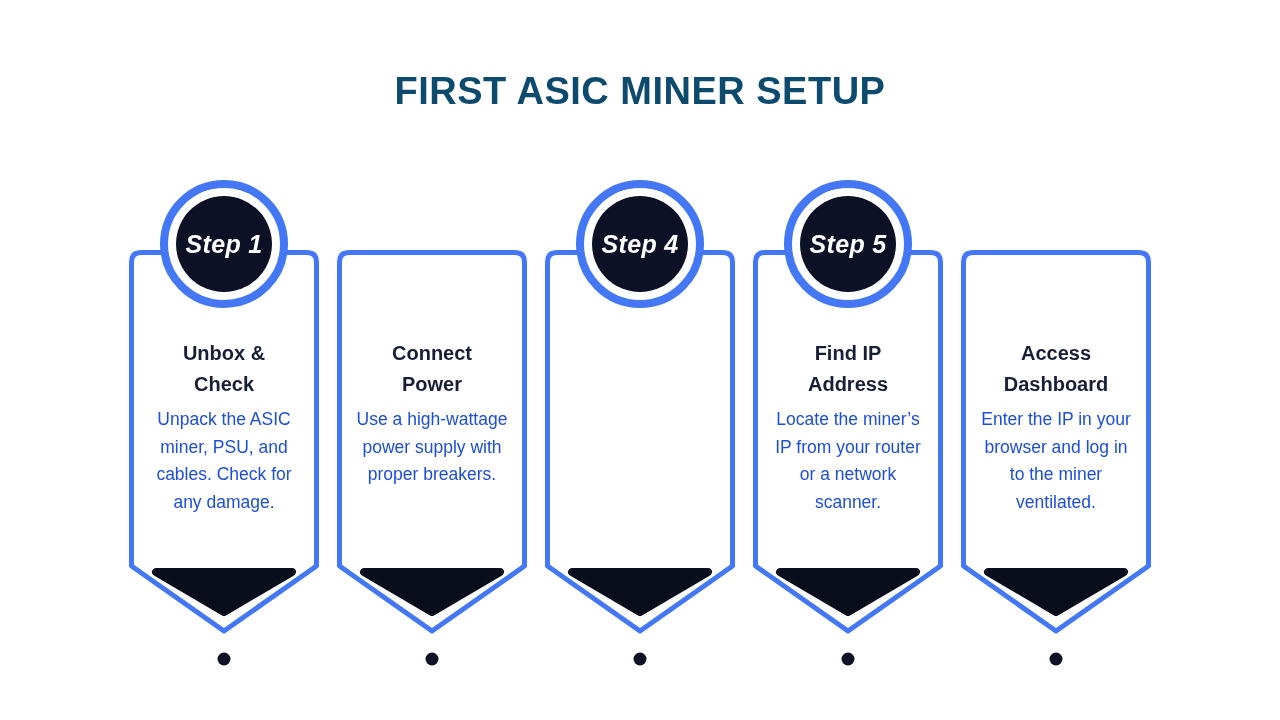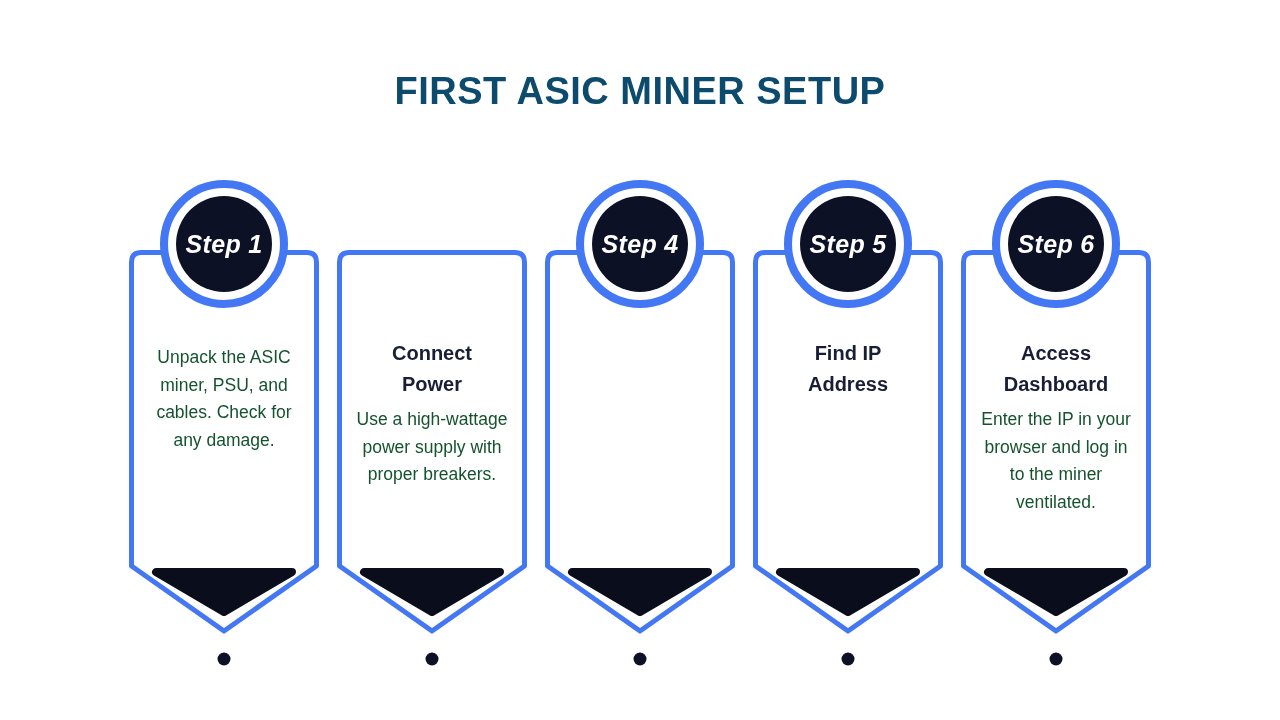--- a/index.html
+++ b/index.html
@@ -99,21 +99,21 @@
     line-height: 31px;
     font-weight: 700;
     color: #181E36;
   }
   .card-desc {
     margin: 6px auto 0;
     max-width: 156px;
     font-size: 17.5px;
     line-height: 27.5px;
     font-weight: 400;
-    color: #14532d;
+    color: #1d4ed8;
   }
   .outline-path {
     fill: #ffffff;
     stroke: #4377F3;
     stroke-width: 5;
     stroke-linejoin: round;
   }
   .triangle-path {
     fill: #0A0D1C;
     stroke: #0A0D1C;
@@ -138,20 +138,21 @@
     <div class="card">
       <svg class="pennant" width="190" height="425" viewBox="0 0 190 425">
         <path class="outline-path" d="M 12 2.5 L 178 2.5 Q 187.5 2.5 187.5 12 L 187.5 316 L 95 381 L 2.5 316 L 2.5 12 Q 2.5 2.5 12 2.5 Z"></path>
         <path class="triangle-path" d="M 27 322 L 163 322 L 95 362 Z"></path>
         <circle class="dot-circle" cx="95" cy="409" r="6.5"></circle>
       </svg>
       <div class="badge">
         <div class="badge-inner">Step 1</div>
       </div>
       <div class="card-text">
+        <div class="card-title">Unbox &amp; Check</div>
         <div class="card-desc">Unpack the ASIC miner, PSU, and cables. Check for any damage.</div>
       </div>
     </div>
 
 
     <div class="card">
       <svg class="pennant" width="190" height="425" viewBox="0 0 190 425">
         <path class="outline-path" d="M 12 2.5 L 178 2.5 Q 187.5 2.5 187.5 12 L 187.5 316 L 95 381 L 2.5 316 L 2.5 12 Q 2.5 2.5 12 2.5 Z"></path>
         <path class="triangle-path" d="M 27 322 L 163 322 L 95 362 Z"></path>
         <circle class="dot-circle" cx="95" cy="409" r="6.5"></circle>
@@ -179,32 +180,30 @@
       <svg class="pennant" width="190" height="425" viewBox="0 0 190 425">
         <path class="outline-path" d="M 12 2.5 L 178 2.5 Q 187.5 2.5 187.5 12 L 187.5 316 L 95 381 L 2.5 316 L 2.5 12 Q 2.5 2.5 12 2.5 Z"></path>
         <path class="triangle-path" d="M 27 322 L 163 322 L 95 362 Z"></path>
         <circle class="dot-circle" cx="95" cy="409" r="6.5"></circle>
       </svg>
       <div class="badge">
         <div class="badge-inner">Step 5</div>
       </div>
       <div class="card-text">
         <div class="card-title">Find IP Address</div>
-      </div>
-    </div>
-
-    <div class="card">
-      <svg class="pennant" width="190" height="425" viewBox="0 0 190 425">
-        <path class="outline-path" d="M 12 2.5 L 178 2.5 Q 187.5 2.5 187.5 12 L 187.5 316 L 95 381 L 2.5 316 L 2.5 12 Q 2.5 2.5 12 2.5 Z"></path>
-        <path class="triangle-path" d="M 27 322 L 163 322 L 95 362 Z"></path>
-        <circle class="dot-circle" cx="95" cy="409" r="6.5"></circle>
-      </svg>
-      <div class="badge">
-        <div class="badge-inner">Step 6</div>
-      </div>
+        <div class="card-desc">Locate the miner’s IP from your router or a network scanner.</div>
+      </div>
+    </div>
+
+    <div class="card">
+      <svg class="pennant" width="190" height="425" viewBox="0 0 190 425">
+        <path class="outline-path" d="M 12 2.5 L 178 2.5 Q 187.5 2.5 187.5 12 L 187.5 316 L 95 381 L 2.5 316 L 2.5 12 Q 2.5 2.5 12 2.5 Z"></path>
+        <path class="triangle-path" d="M 27 322 L 163 322 L 95 362 Z"></path>
+        <circle class="dot-circle" cx="95" cy="409" r="6.5"></circle>
+      </svg>
       <div class="card-text">
         <div class="card-title">Access Dashboard</div>
         <div class="card-desc">Enter the IP in your browser and log in to the miner ventilated.</div>
       </div>
     </div>
 
   </div>
 </div>
 
 </body></html>

